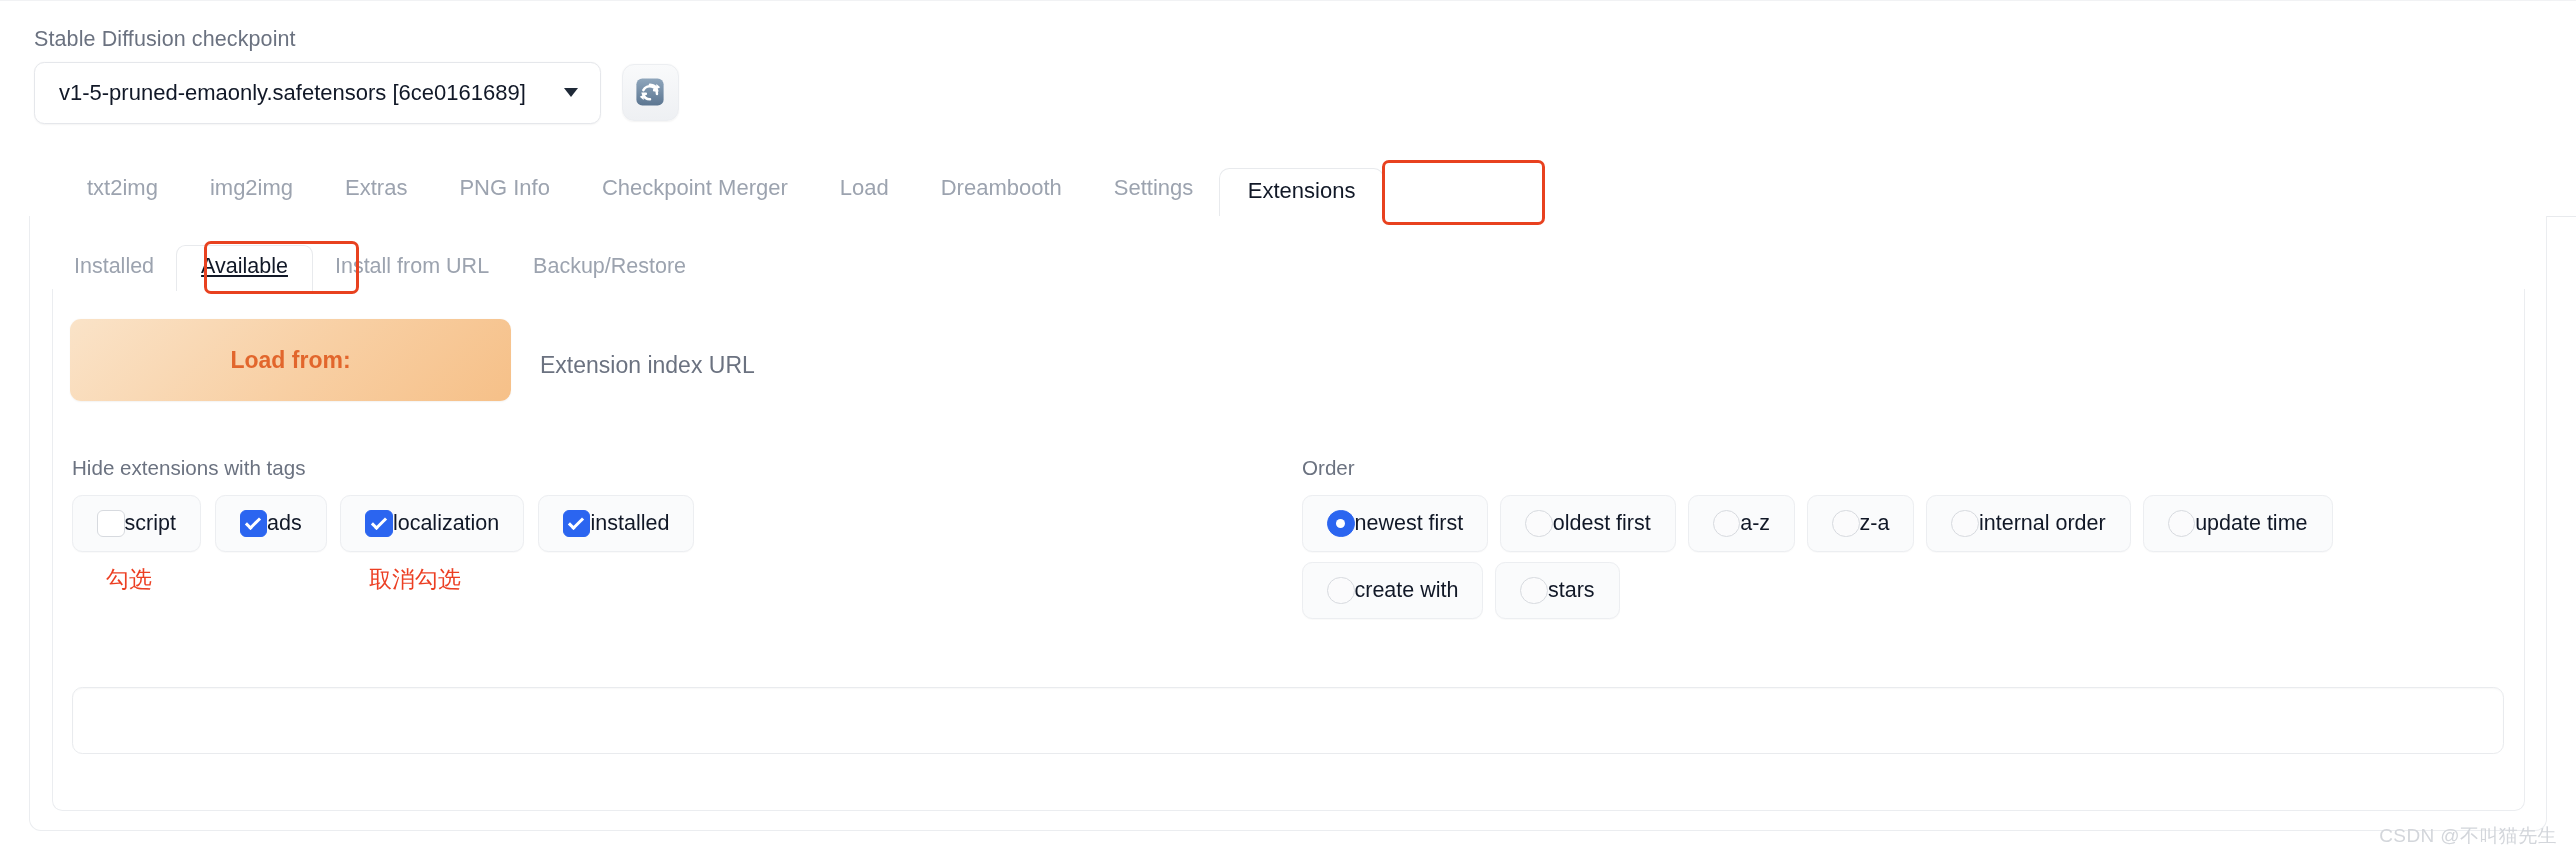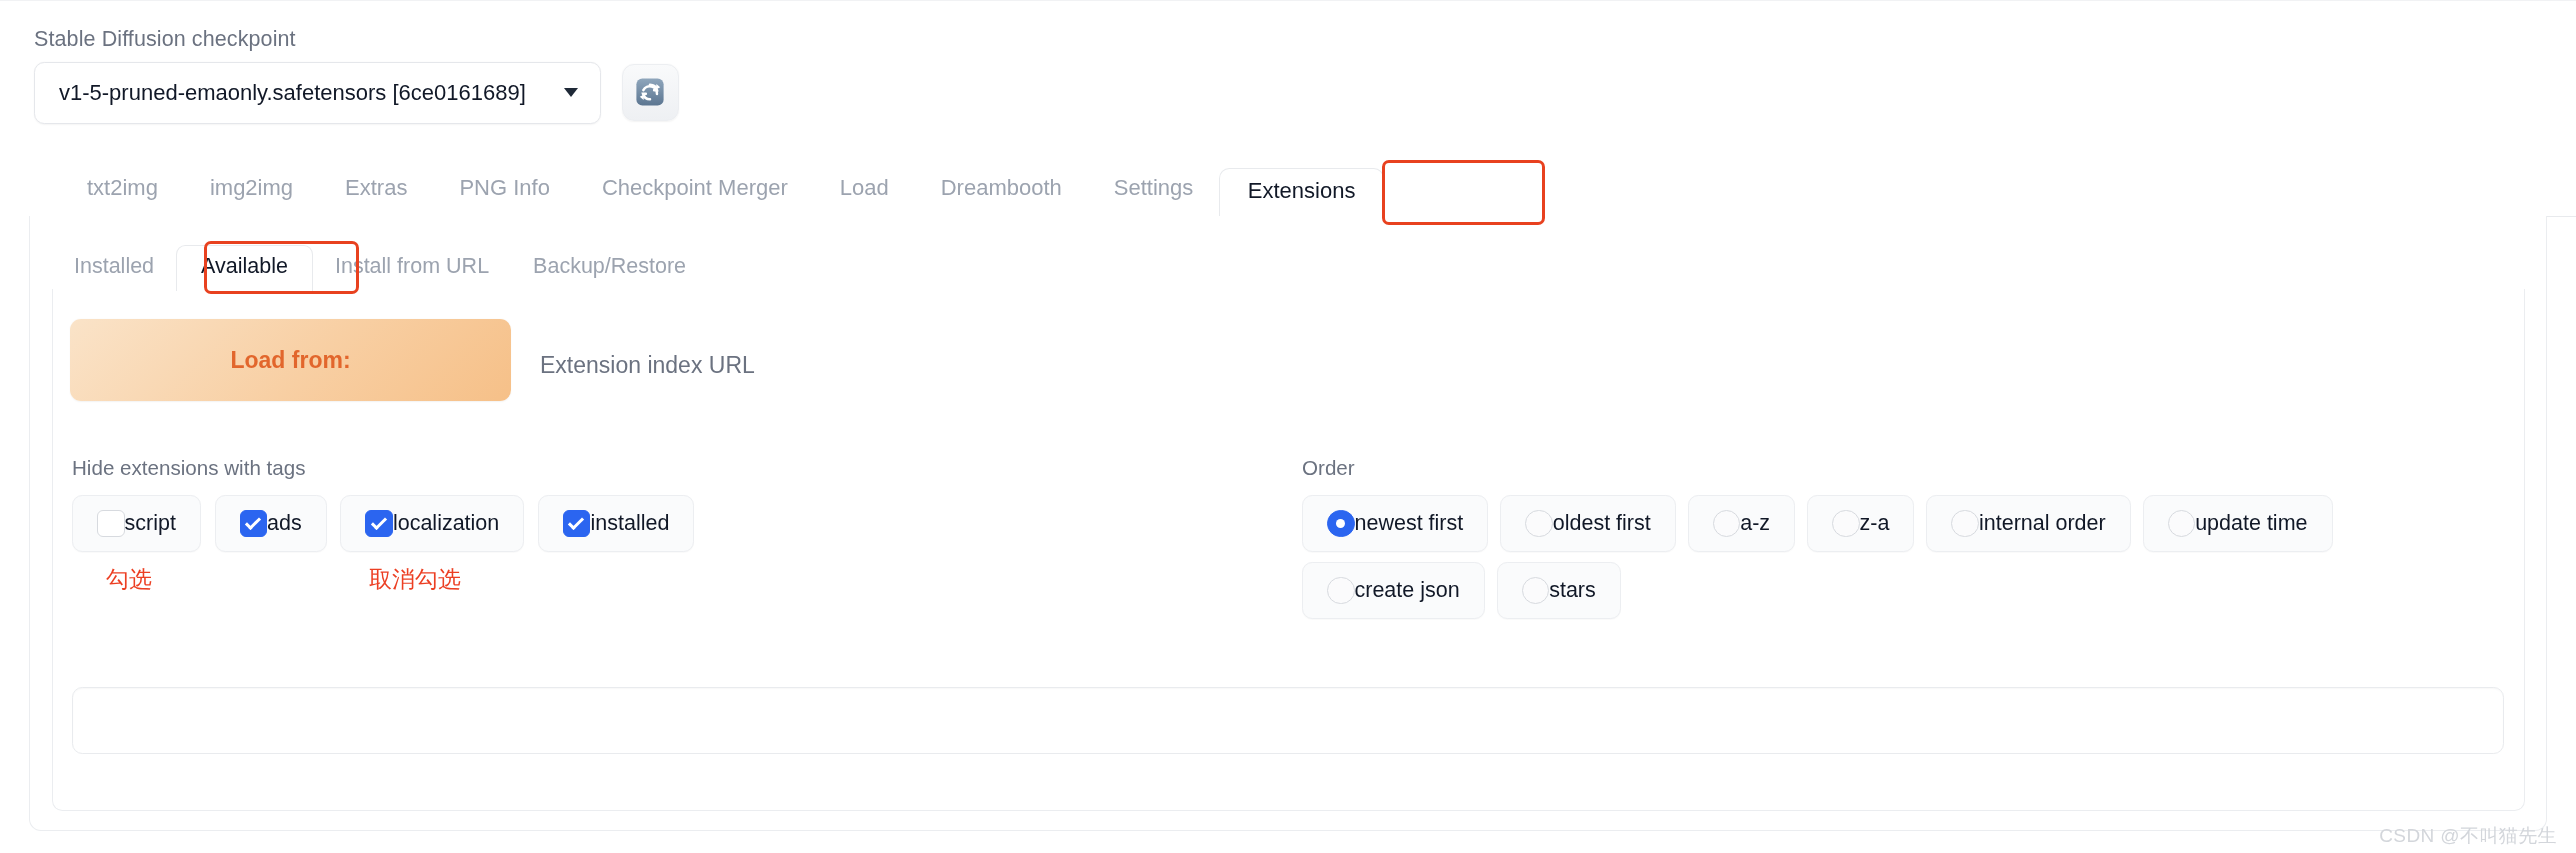--- a/index.html
+++ b/index.html
@@ -138,20 +138,21 @@
   }
   .sub-tab.active {
     color: #111827;
     background: #ffffff;
     border: 0.9px solid #e8eaed;
     border-bottom: none;
     border-radius: 9.4px 9.4px 0 0;
     padding: 10.3px 24px 13px 24px;
     margin-bottom: -2.6px;
     z-index: 3;
+    text-decoration: underline;
   }
   .sub-underline {
     position: absolute;
     left: 52px; top: 289px;
     width: 2473px; height: 0.9px;
     background: #ebedf0;
   }
 
   
   .inner-panel {
@@ -434,21 +435,21 @@
       <span class="pill-label">internal order</span>
     </div>
     <div class="pill">
       <span class="rb"></span>
       <span class="pill-label">update time</span>
     </div>
   </div>
   <div class="order-row2">
     <div class="pill">
       <span class="rb"></span>
-      <span class="pill-label">create json</span>
+      <span class="pill-label">create with</span>
     </div>
     <div class="pill">
       <span class="rb"></span>
       <span class="pill-label">stars</span>
     </div>
   </div>
 
   <div class="search-label">Search</div>
   <div class="search-input" placeholder=""></div>
 

